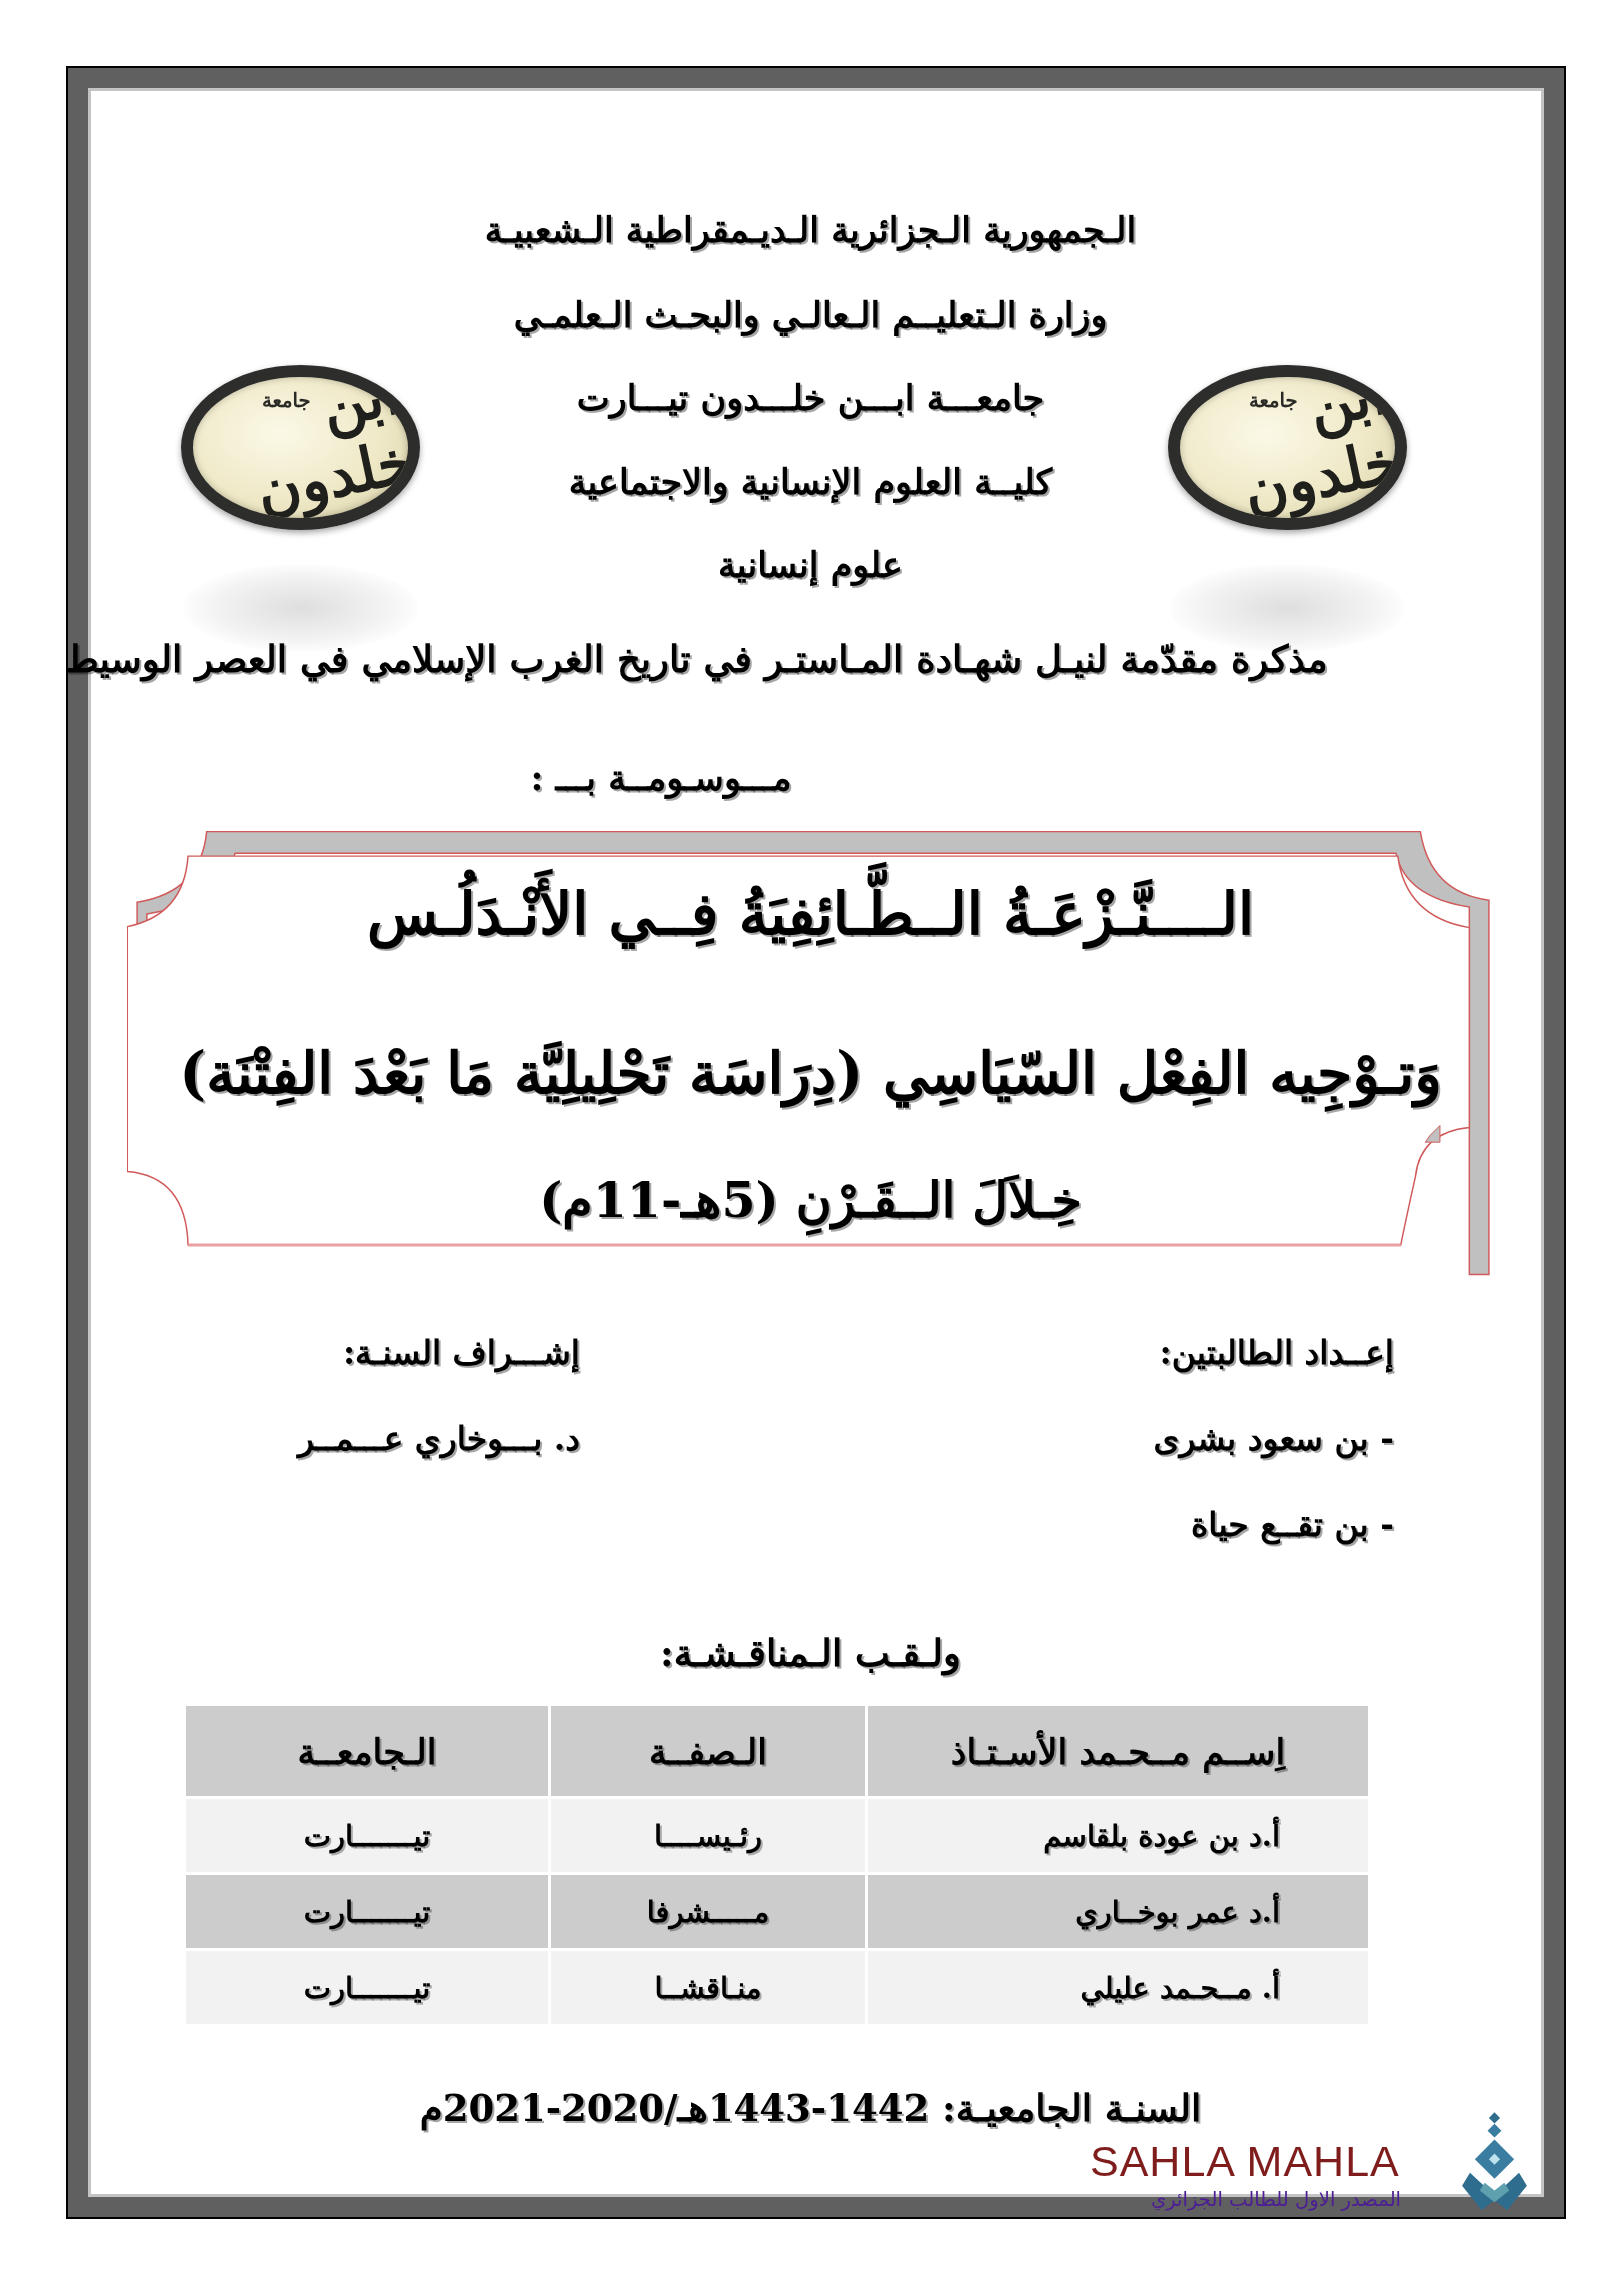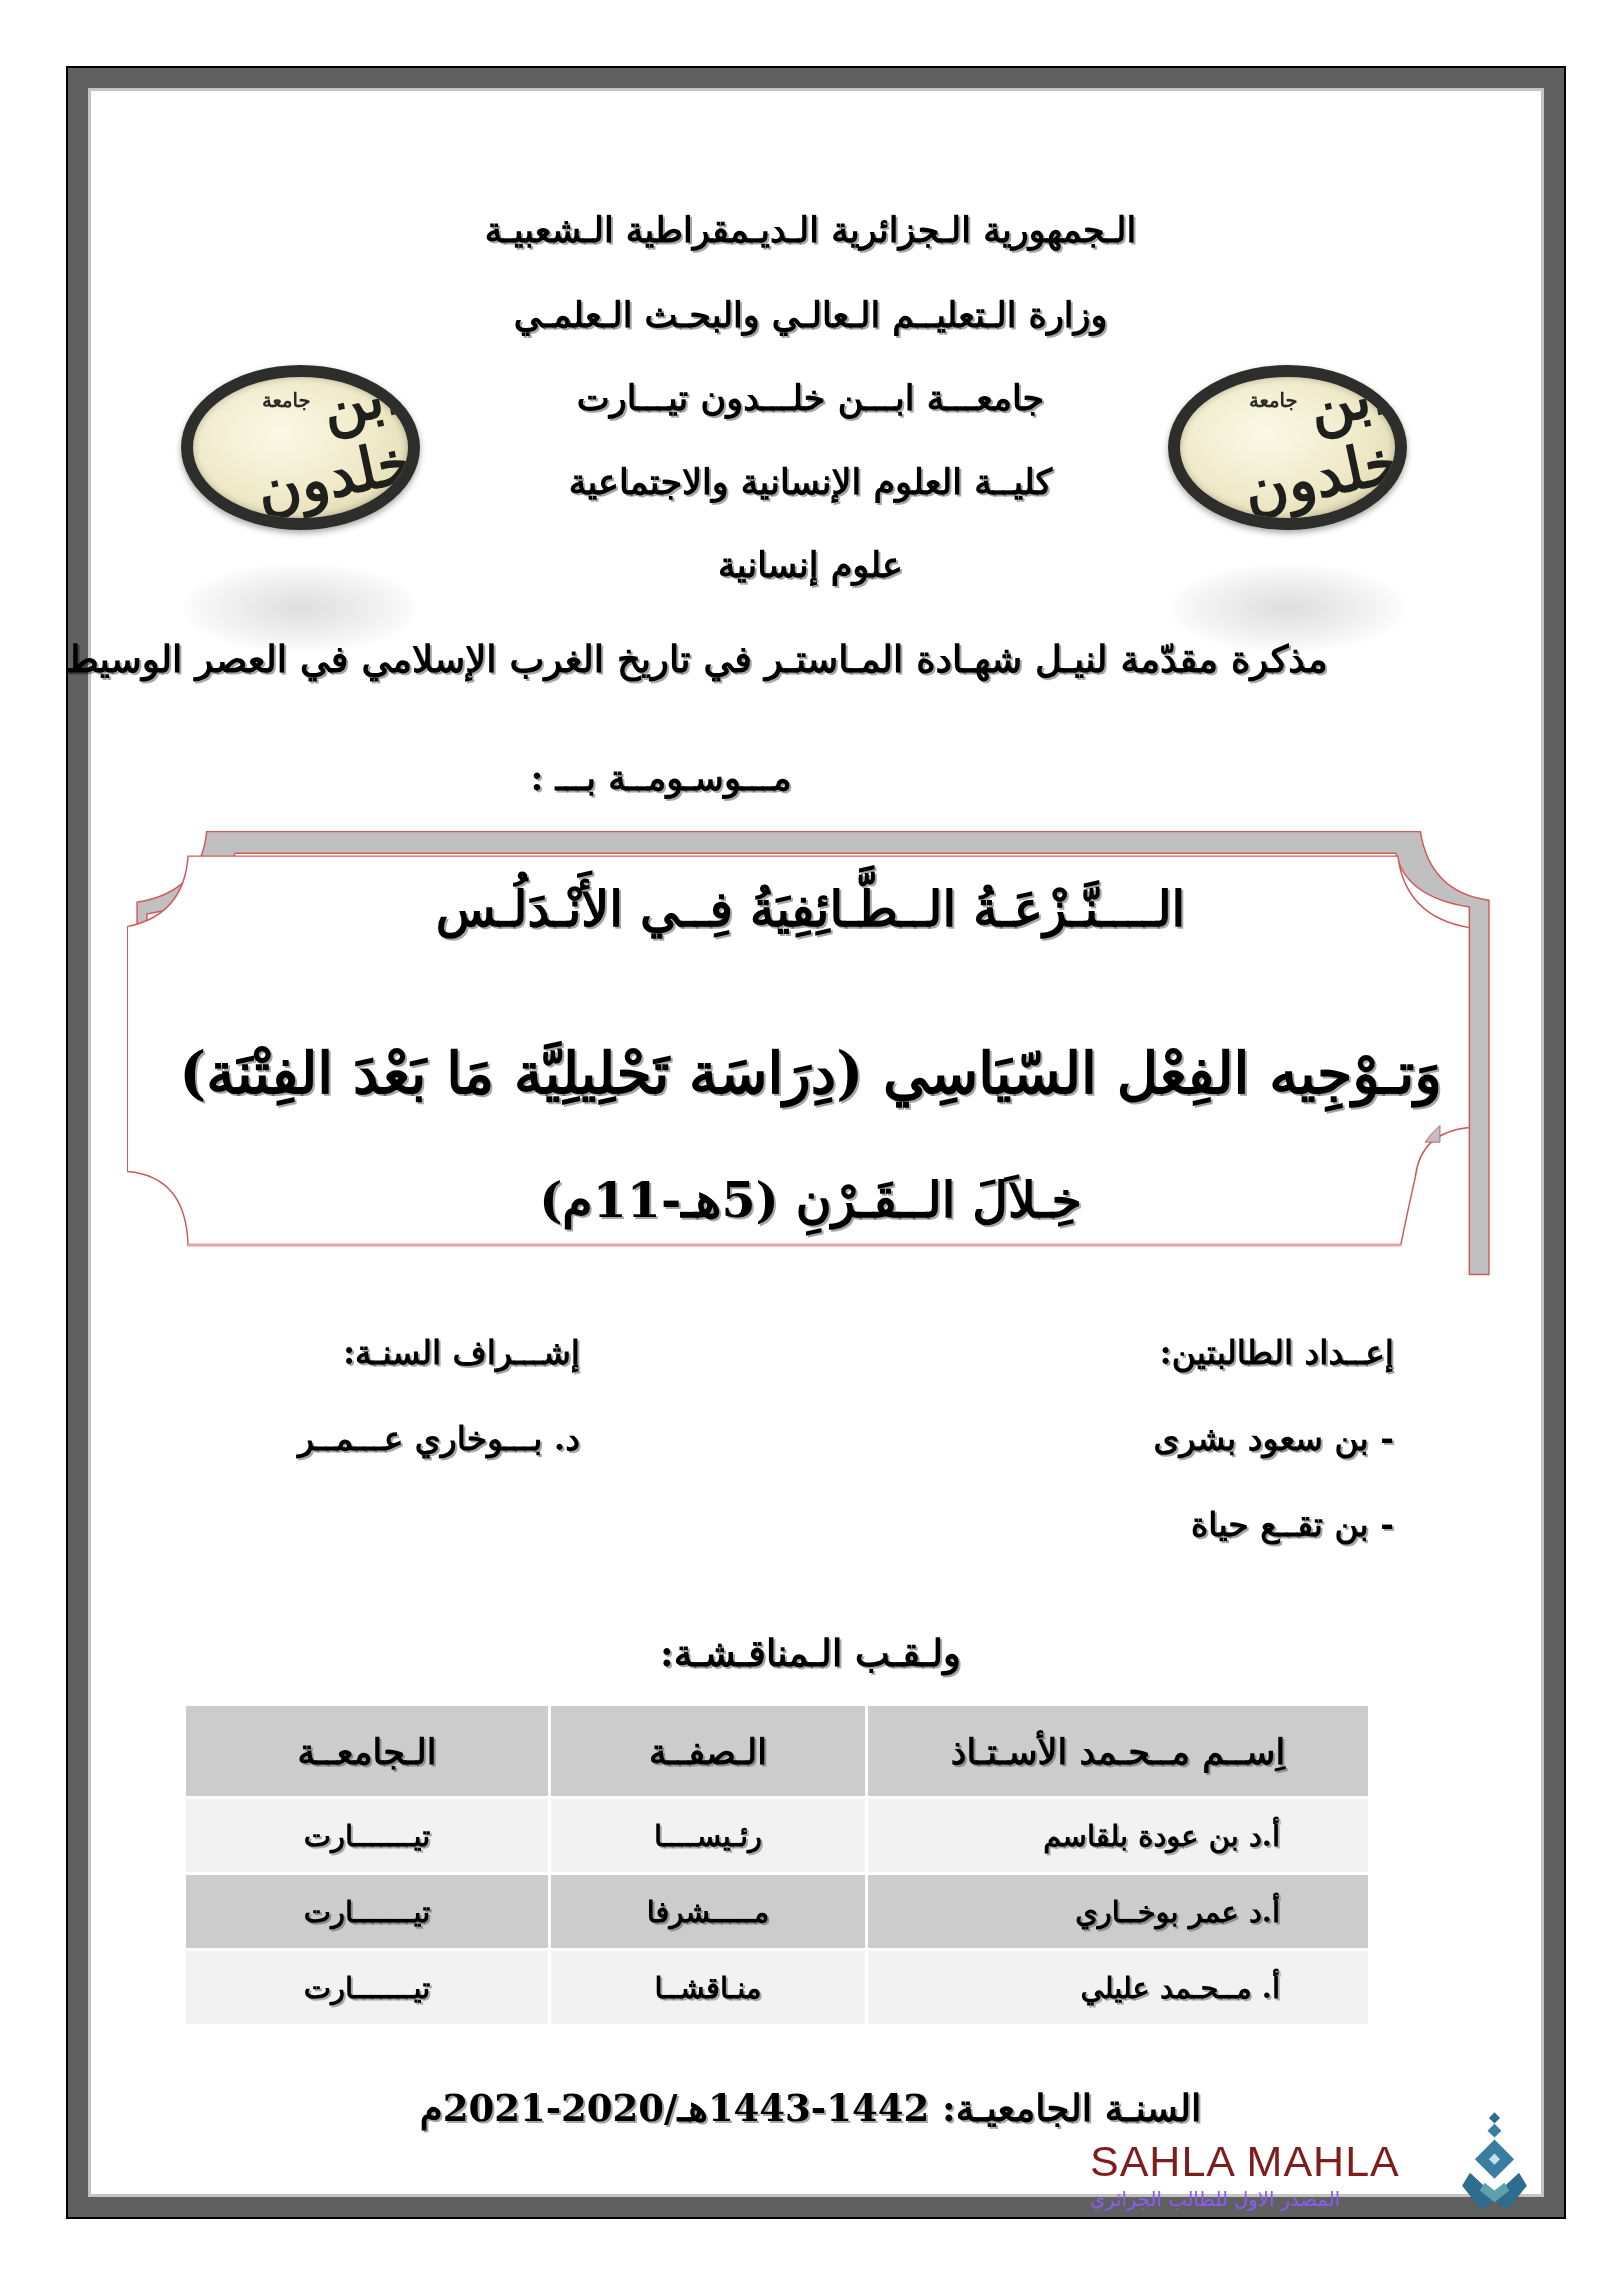--- a/index.html
+++ b/index.html
@@ -38,21 +38,21 @@
       position: absolute; top: 11.8px; left: 69px; font-size: 19.6px; color: #2a2a27; direction: rtl;
       font-weight: bold;
     }
     .logo-reflection {
       position: absolute; width: 235px; height: 88px; border-radius: 50%;
       background: radial-gradient(ellipse at center, rgba(0,0,0,0.13) 0%, rgba(0,0,0,0.05) 50%, rgba(0,0,0,0) 75%);
     }
 
     
     .banner-svg { position: absolute; left: 127px; top: 814px; }
-    .title-main { font-size: 49px; left: 0; width: 1621px; top: 880px; }
+    .title-main { font-size: 58px; left: 0; width: 1621px; top: 880px; }
     .title-sub  { font-size: 57px; left: 0; width: 1621px; top: 1039px; }
     .title-period { font-size: 49px; left: 0; width: 1621px; top: 1171px; }
 
     .label { font-size: 33px; }
     .name  { font-size: 33px; }
 
     
     .committee-table {
       position: absolute; left: 183px; top: 1703px; width: 1188px;
       border-collapse: separate; border-spacing: 3.9px 3.9px; direction: rtl;
@@ -70,21 +70,21 @@
 
     .year { font-size: 37px; left: 0; width: 1621px; top: 2086px; }
 
     
     .wm-title {
       position: absolute; left: 1090px; top: 2137px; font-family: "Liberation Sans", sans-serif;
       font-size: 43px; color: #7f1d1d; letter-spacing: 1px; white-space: nowrap;
     }
     .wm-sub {
       position: absolute; left: 1090px; top: 2188px; font-family: "DejaVu Sans", sans-serif;
-      font-size: 19.6px; color: #8b5cf6; direction: rtl; white-space: nowrap; width: 372px; text-align: left;
+      font-size: 19.6px; color: #4c1d95; direction: rtl; white-space: nowrap; width: 372px; text-align: center;
     }
     .wm-icon { position: absolute; left: 1460px; top: 2112px; }
   </style>
 </head>
 <body>
 
 <div class="page-frame">
   <div class="page-frame-inner"></div>
 </div>
 

